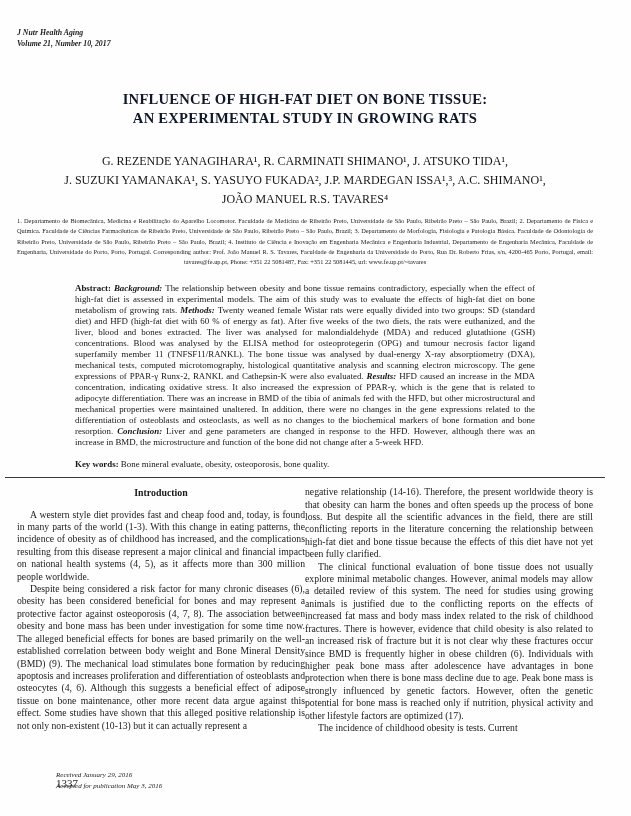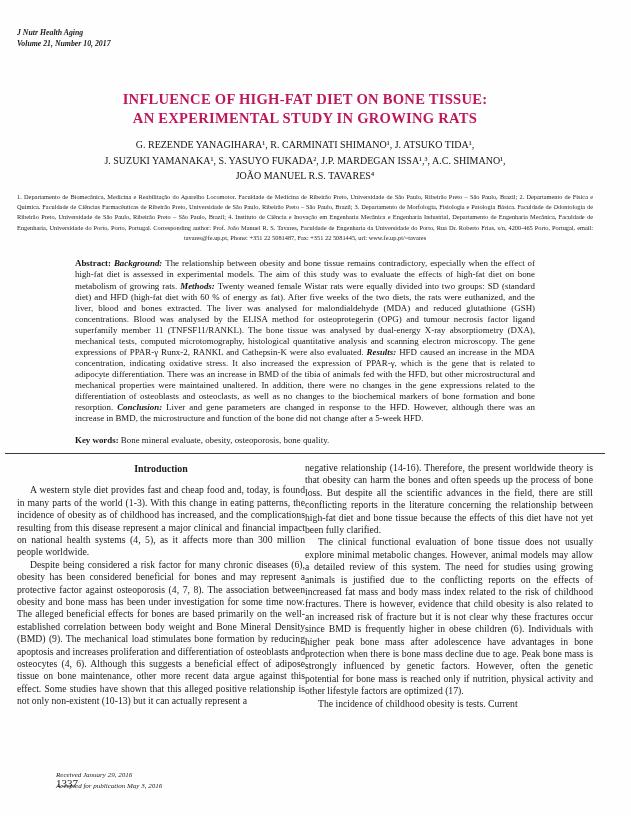--- a/index.html
+++ b/index.html
@@ -10,23 +10,23 @@
     background:#fefefe;
     color:#1c1c1c;
     font-family:"Liberation Serif","DejaVu Serif",serif;
     overflow:hidden;
     box-sizing:border-box;
   }
   .inner{padding:28px 38px 0 17px;}
   .journal-head{font-size:7.8px;font-weight:bold;font-style:italic;line-height:1.4;color:#222;}
   .paper-title{
     margin-top:40px;text-align:center;font-weight:bold;
-    font-size:14.6px;line-height:1.32;letter-spacing:0.25px;color:#be185d;
+    font-size:14.6px;line-height:1.32;letter-spacing:0.25px;color:#0f172a;
   }
-  .authors{margin-top:9px;text-align:center;font-size:10px;line-height:1.55;color:#151515;}
+  .authors{margin-top:24px;text-align:center;font-size:12px;line-height:1.55;color:#151515;}
   .affiliations{
     margin-top:8px;font-size:6.35px;line-height:1.63;color:#222;
     text-align:justify;text-align-last:center;
   }
   .abstract{
     width:460px;margin:15px auto 0 auto;
     font-size:8.9px;line-height:1.24;text-align:justify;color:#161616;
   }
   .keywords{
     width:460px;margin:11px auto 0 auto;

